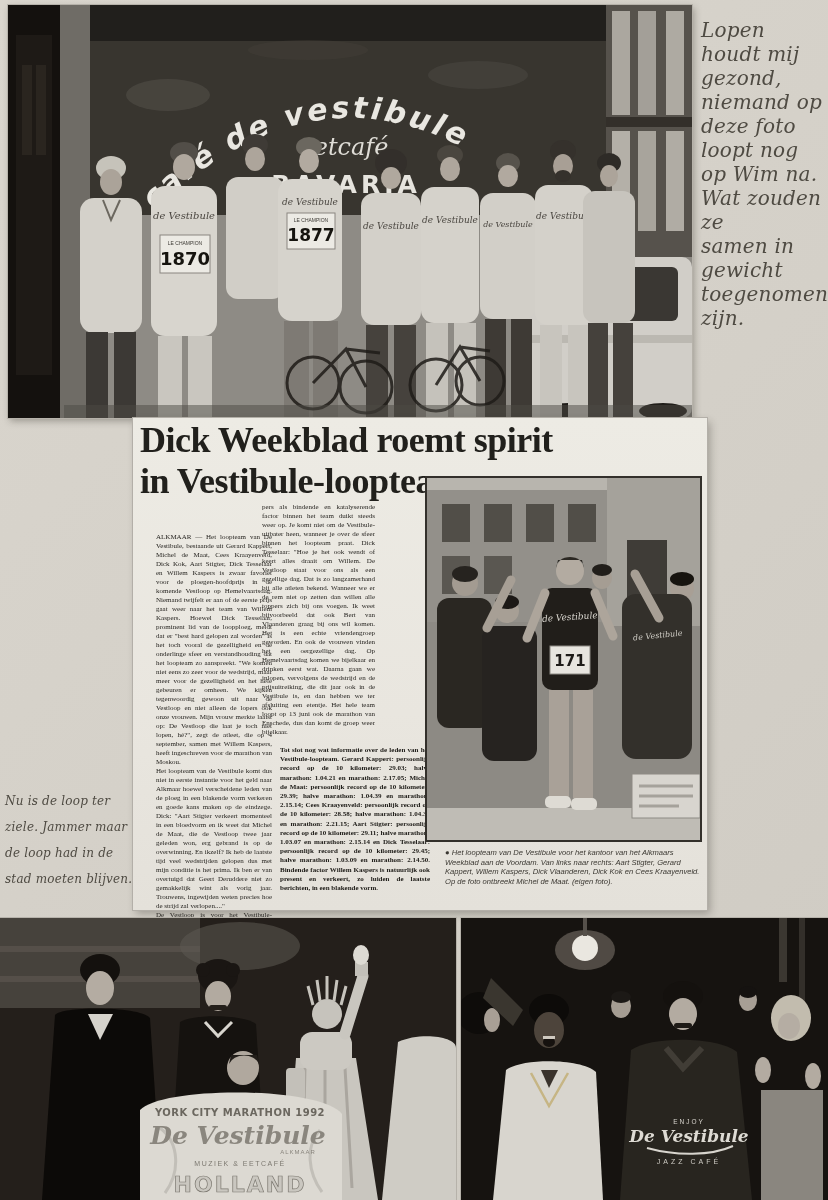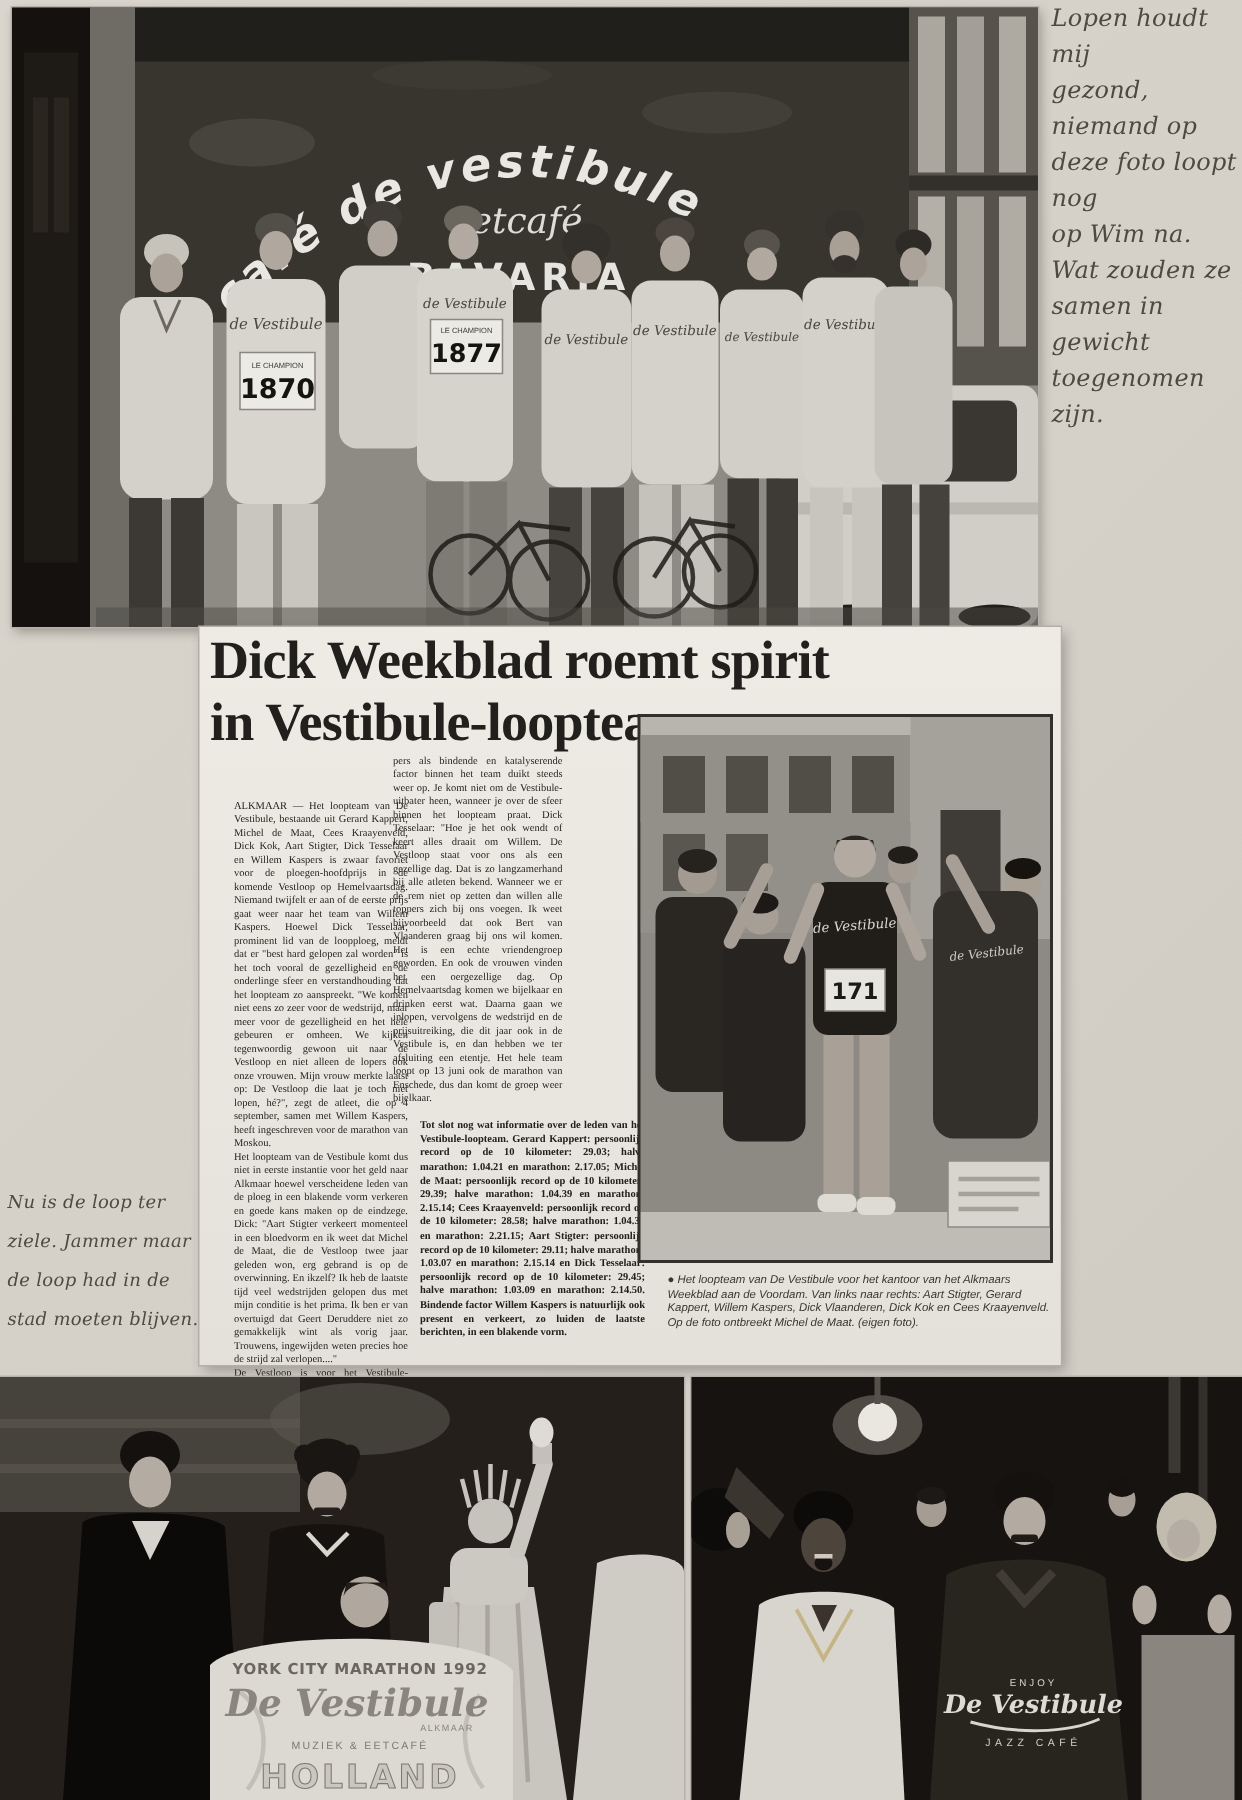--- a/index.html
+++ b/index.html
@@ -7,21 +7,21 @@
     width:828px;height:1200px;position:relative;overflow:hidden;
     background:linear-gradient(135deg,#dad6ce 0%,#d5d1c9 45%,#cfcbc3 100%);
     font-family:"Liberation Sans",sans-serif;
   }
   .abs{position:absolute;}
   
   .note{
     font-family:"DejaVu Serif",serif;font-style:italic;color:#4e4a42;
     white-space:pre-line;letter-spacing:.2px;
   }
-  .note-tr{left:701px;top:0;width:126px;font-size:16px;line-height:24px;}
+  .note-tr{left:701px;top:18px;width:126px;font-size:20px;line-height:24px;}
   .note-left{left:5px;top:788px;width:130px;font-size:12px;line-height:26px;}
   
   .photo{box-shadow:0 0 0 1px #b6b2aa,2px 3px 7px rgba(40,36,30,.35);background:#2a2723;}
   .photo-top{left:8px;top:5px;width:684px;height:413px;}
   .photo-bl{left:0;top:918px;width:456px;height:282px;box-shadow:0 0 0 1px #b6b2aa;}
   .photo-br{left:461px;top:918px;width:367px;height:282px;box-shadow:0 0 0 1px #b6b2aa;}
   .photo svg{display:block;}
   
   .clipping{
     left:133px;top:418px;width:574px;height:492px;

